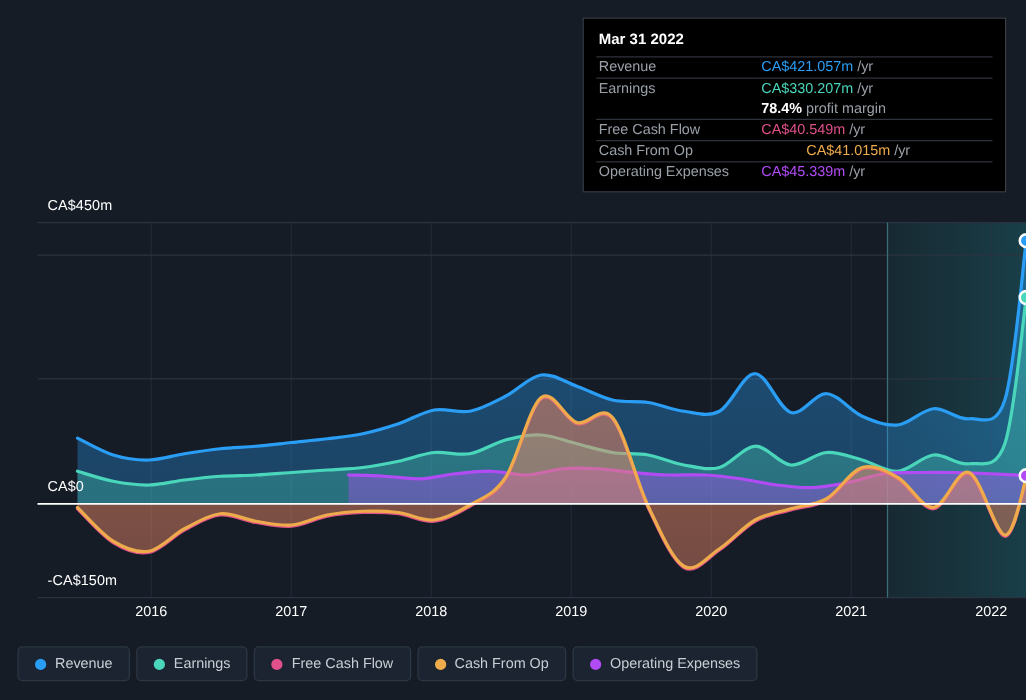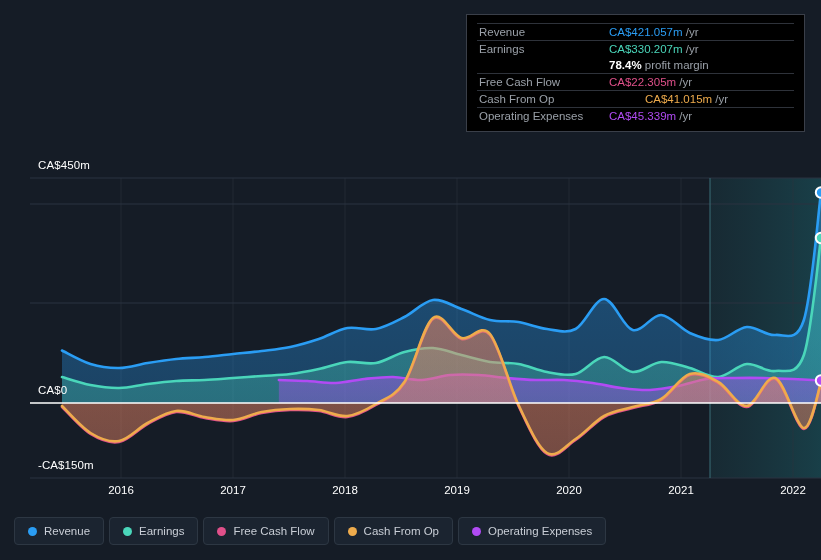--- a/index.html
+++ b/index.html
@@ -185,37 +185,38 @@
       <div class="xtick" style="left: 217px;">2017</div>
       <div class="xtick" style="left: 329px;">2018</div>
       <div class="xtick" style="left: 441px;">2019</div>
       <div class="xtick" style="left: 553px;">2020</div>
       <div class="xtick" style="left: 665px;">2021</div>
       <div class="xtick" style="left: 777px;">2022</div>
     </div>
 </div>
 
 <div id="tooltip">
+  <div class="tt-title">Mar 31 2022</div>
   <table>
     <tbody id="tooltip-rows">
         <tr>
           <td class="tt-key">Revenue</td>
           <td class="tt-val"><span class="tt-amt" style="color: rgb(42, 157, 244);">CA$421.057m</span><span class="tt-unit"> /yr</span></td>
         </tr>
         <tr>
           <td class="tt-key">Earnings</td>
           <td class="tt-val"><span class="tt-amt" style="color: rgb(74, 214, 186);">CA$330.207m</span><span class="tt-unit"> /yr</span></td>
         </tr>
         <tr class="no-rule">
           <td class="tt-key"></td>
           <td class="tt-val"><span class="tt-margin-num">78.4%</span><span class="tt-margin-txt"> profit margin</span></td>
         </tr>
         <tr>
           <td class="tt-key">Free Cash Flow</td>
-          <td class="tt-val"><span class="tt-amt" style="color: rgb(224, 80, 138);">CA$22.305m</span><span class="tt-unit"> /yr</span></td>
+          <td class="tt-val"><span class="tt-amt" style="color: rgb(224, 80, 138);">CA$40.549m</span><span class="tt-unit"> /yr</span></td>
         </tr>
         <tr>
           <td class="tt-key">Cash From Op</td>
           <td class="tt-val"><span class="tt-amt" style="color: rgb(238, 171, 76); margin-left: 36px;">CA$41.015m</span><span class="tt-unit"> /yr</span></td>
         </tr>
         <tr>
           <td class="tt-key">Operating Expenses</td>
           <td class="tt-val"><span class="tt-amt" style="color: rgb(177, 75, 244); text-align: center;">CA$45.339m</span><span class="tt-unit"> /yr</span></td>
         </tr>
       </tbody>

